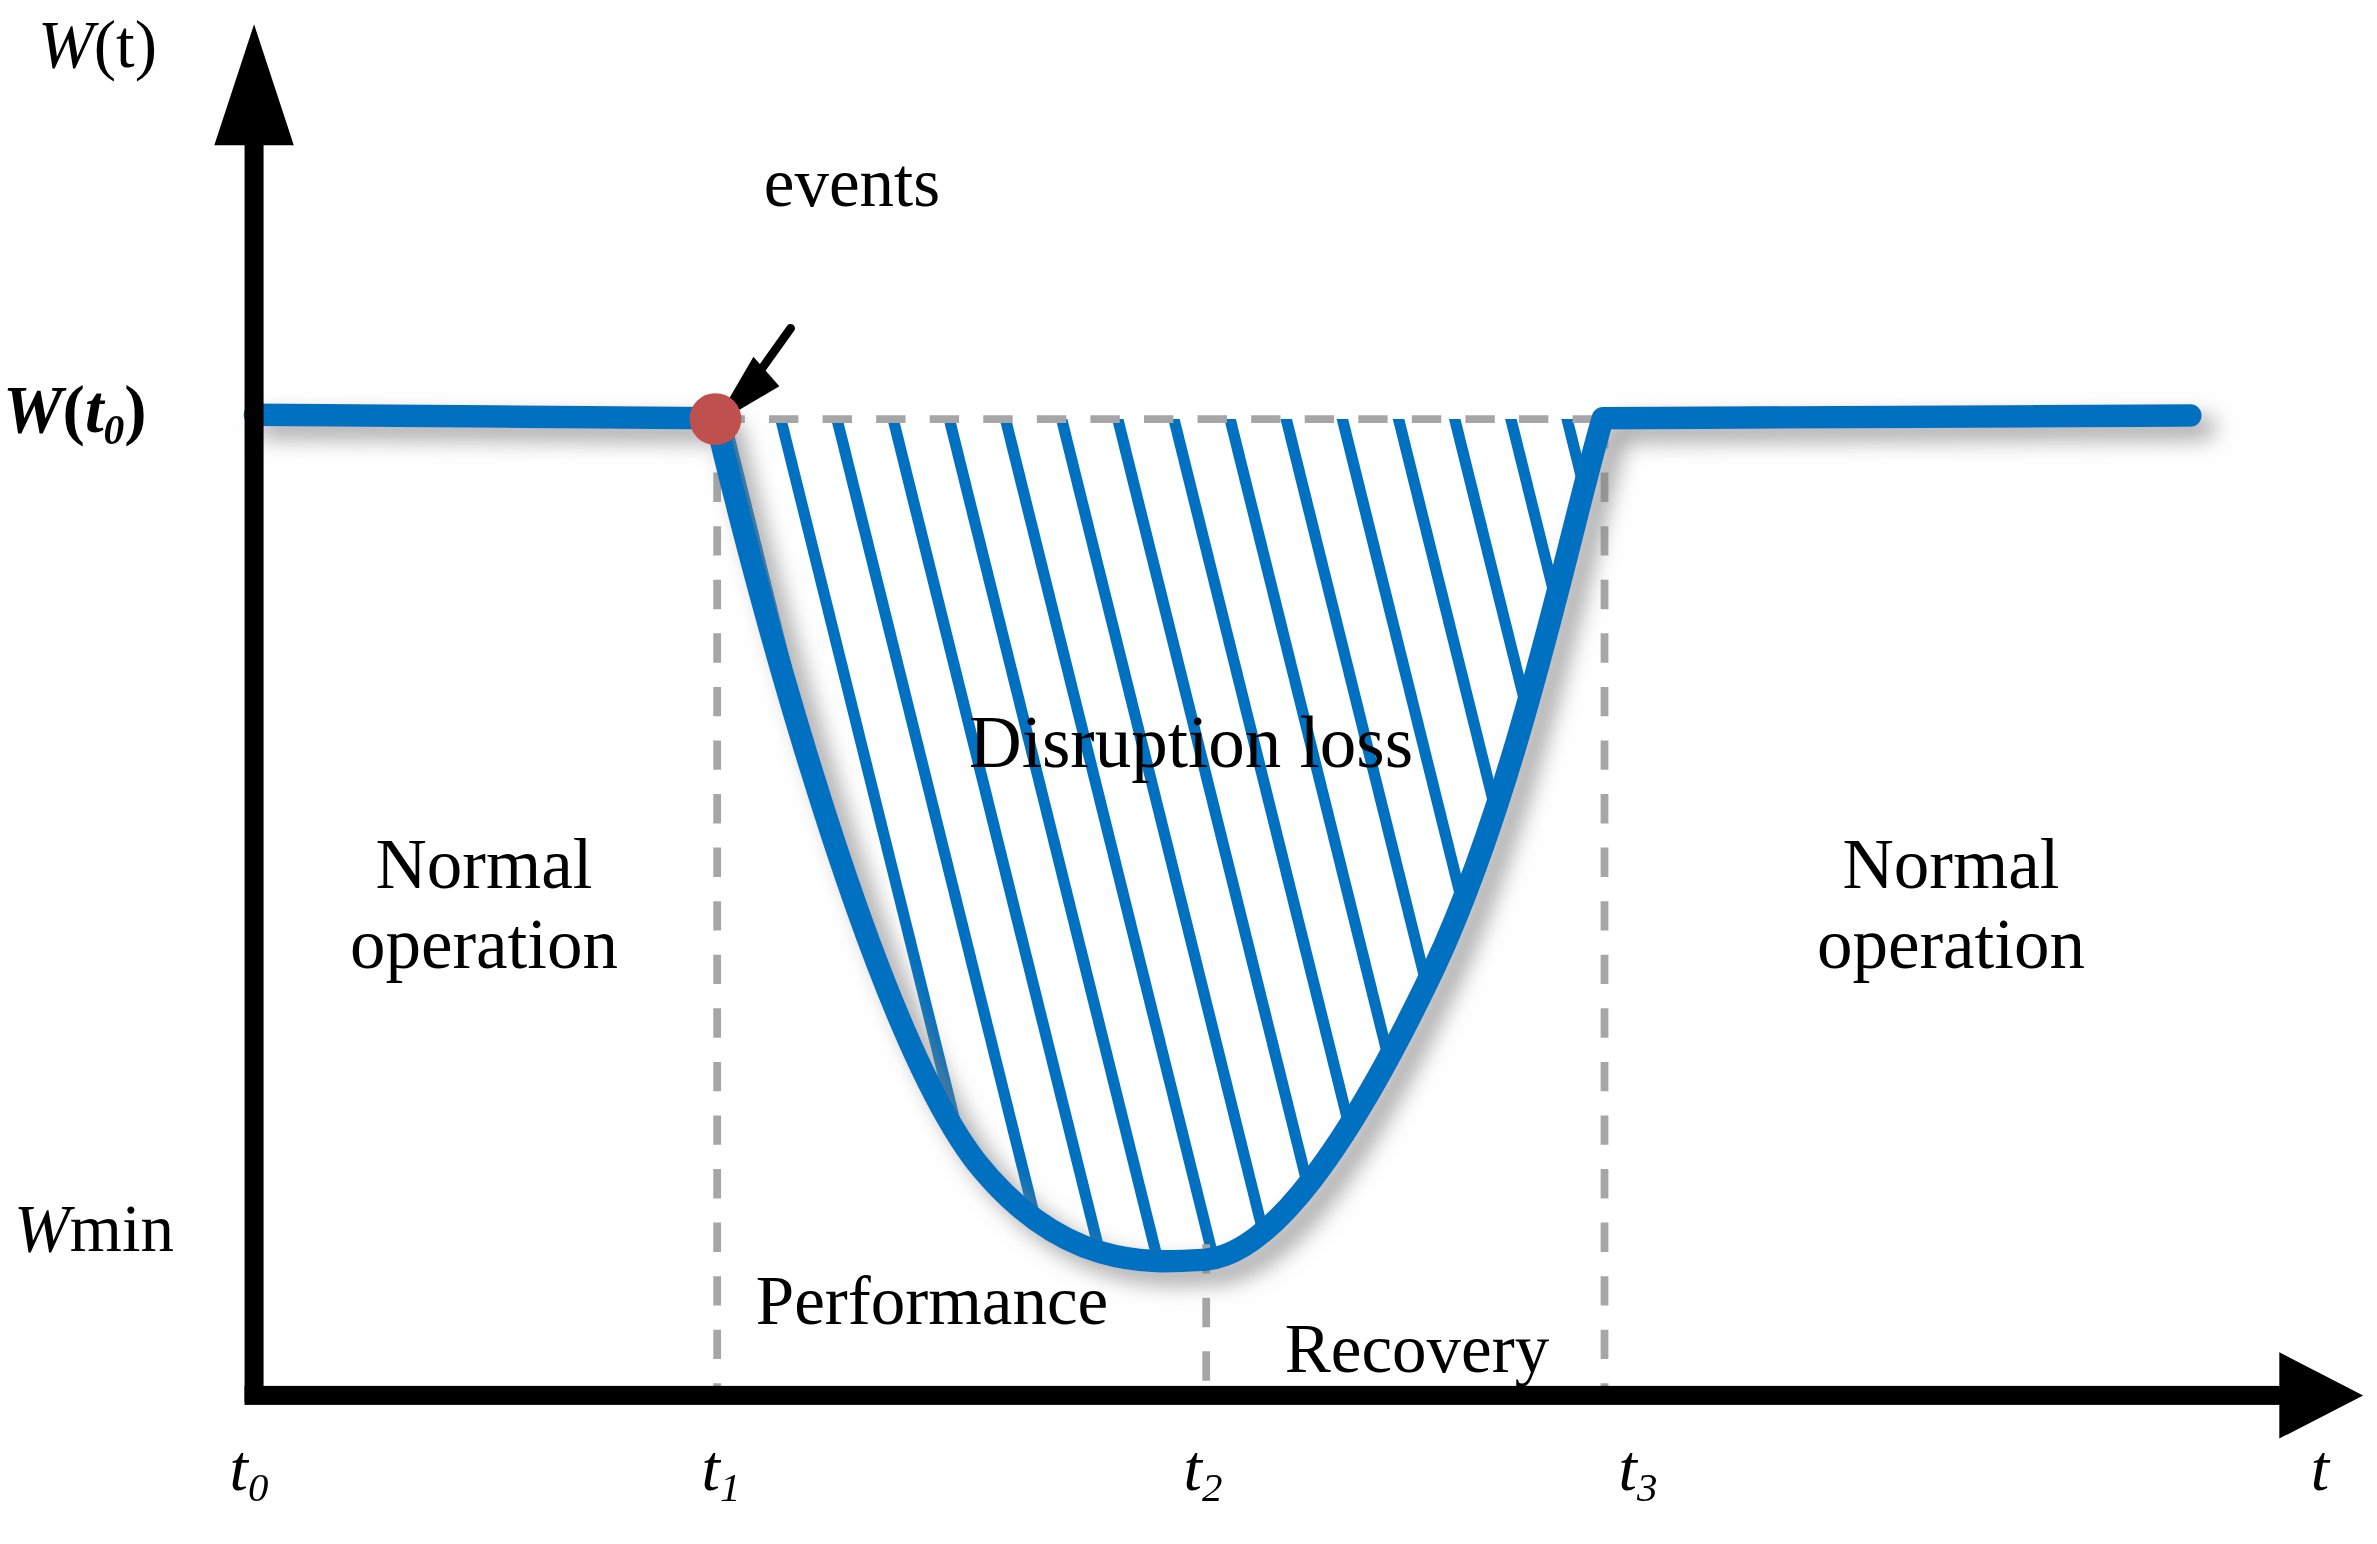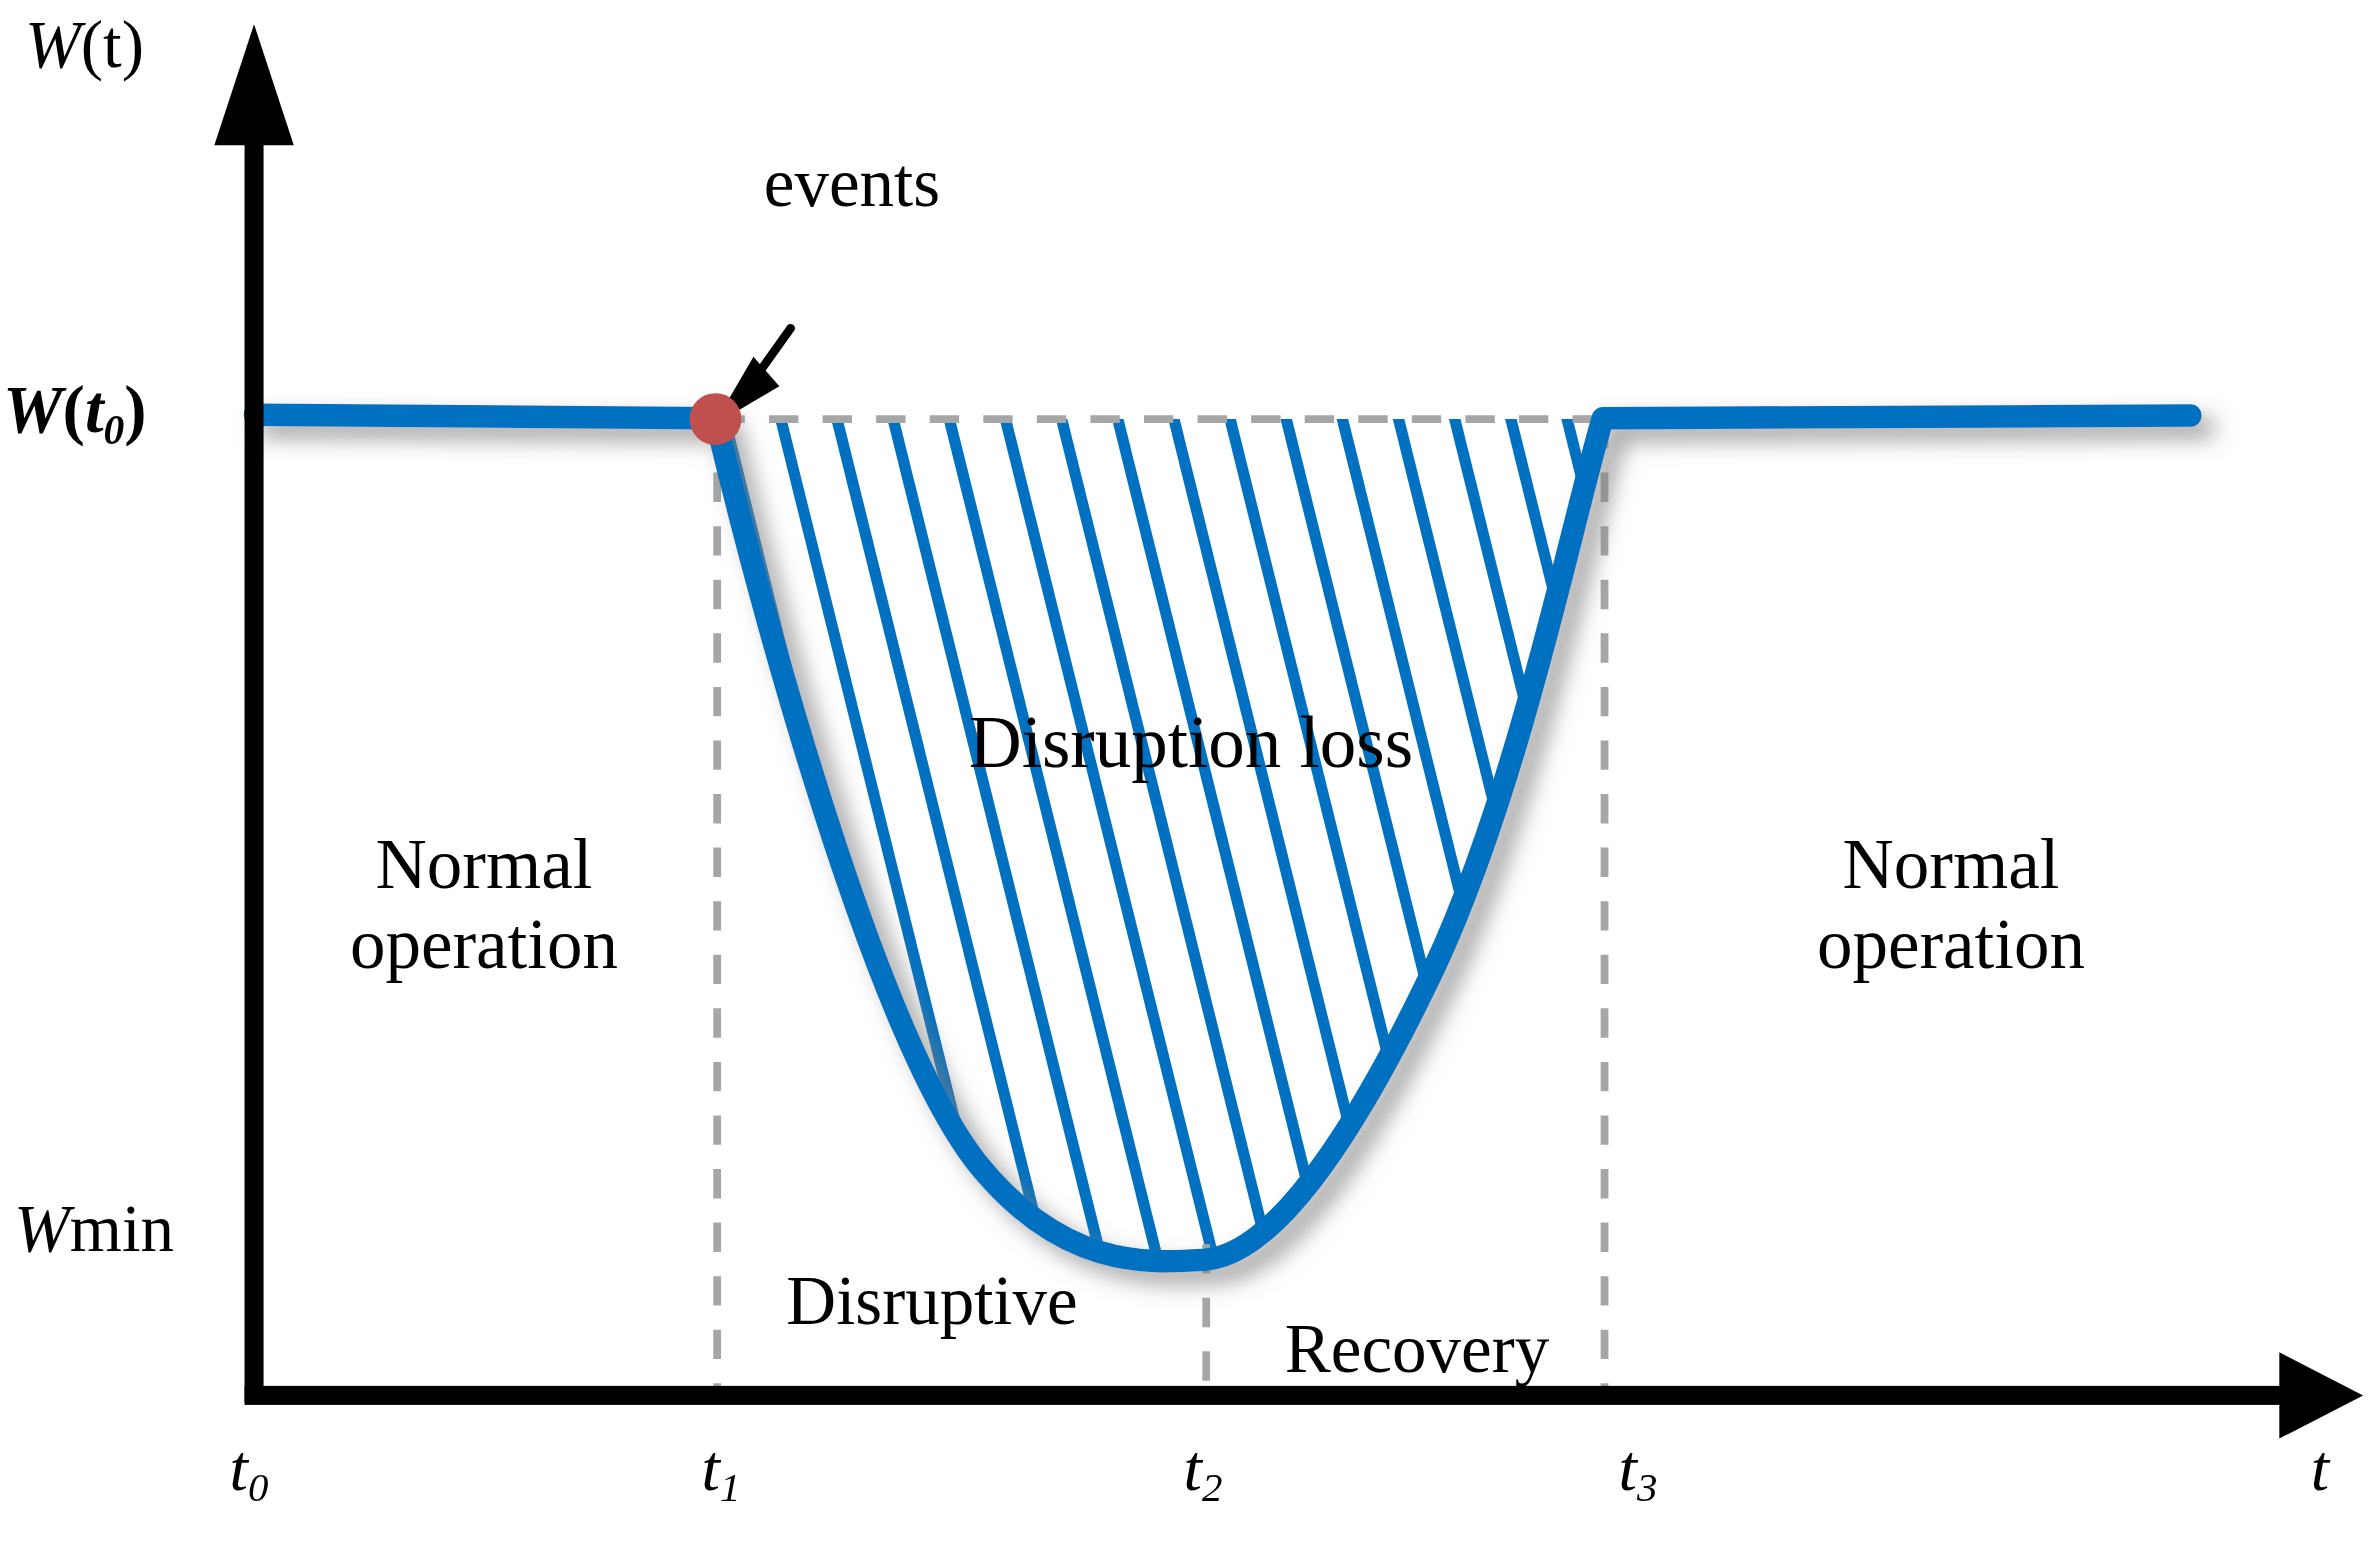--- a/index.html
+++ b/index.html
@@ -144,21 +144,21 @@
       <polygon points="2735,1615 2638,1665 2638,1565"></polygon>
     </g>
 
     <g>
       <line x1="915" y1="380" x2="845" y2="478" stroke="#000000" stroke-width="10" stroke-linecap="round"></line>
       <polygon points="826,492 902,447 872,413"></polygon>
     </g>
     <circle cx="828" cy="485" r="30" fill="#C0504D"></circle>
   </svg>
 
-  <div class="lbl axis-var" style="left:25px; top:7px;"><span>W</span><span class="up">(t)</span></div>
+  <div class="lbl axis-var" style="left:38px; top:7px;"><span>W</span><span class="up">(t)</span></div>
 
   <div class="lbl axis-var" style="left:3px; top:372px;font-weight:bold;"><span>W</span><span class="up">(</span><span>t</span><span class="sub">0</span><span class="up">)</span></div>
 
   <div class="lbl axis-var" style="left:14px; top:1191px;"><span>W</span><span class="up">min</span></div>
 
   <div class="lbl tick-lbl center" style="left:249px; top:1431px;"><span>t</span><span class="sub">0</span></div>
 
   <div class="lbl tick-lbl center" style="left:721px; top:1431px;"><span>t</span><span class="sub">1</span></div>
 
   <div class="lbl tick-lbl center" style="left:1203px; top:1431px;"><span>t</span><span class="sub">2</span></div>
@@ -176,18 +176,18 @@
     <div>operation</div>
   </div>
 
   <div class="lbl region-lbl center" style="left:1951px; top:825px;">
     <div>Normal</div>
     <div>operation</div>
   </div>
 
   <div class="lbl loss-lbl center" style="left:1191px; top:702px;">Disruption loss</div>
 
-  <div class="lbl phase-lbl center" style="left:932px; top:1263px;">Disruptive</div>
+  <div class="lbl phase-lbl center" style="left:932px; top:1263px;">Performance</div>
 
   <div class="lbl phase-lbl center" style="left:1417px; top:1263px;margin-top:48px;">Recovery</div>
 
 </div>
 
 
 </body></html>

